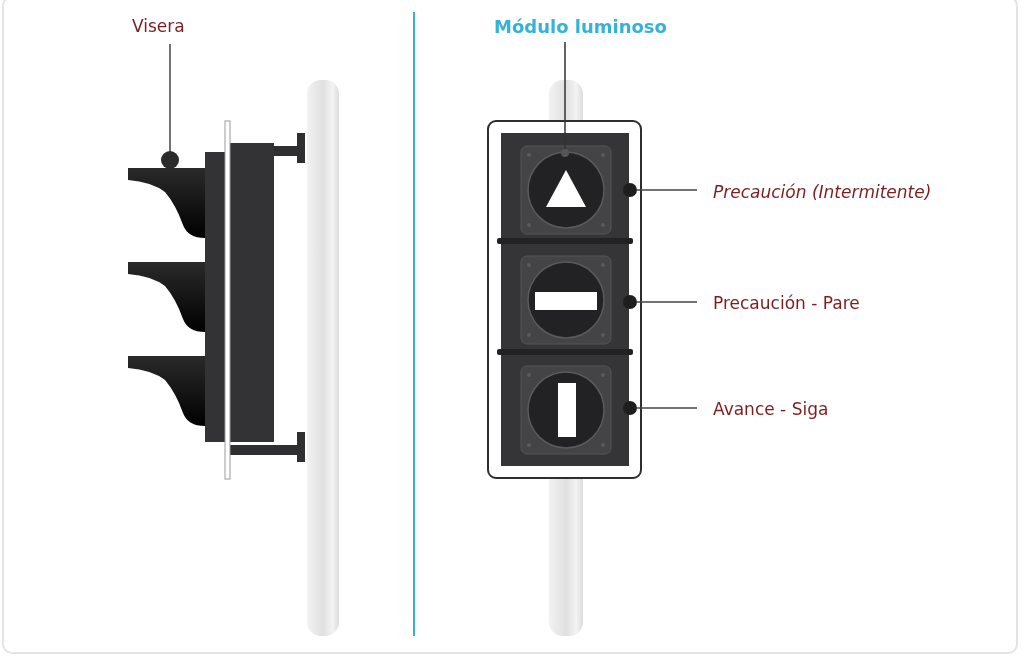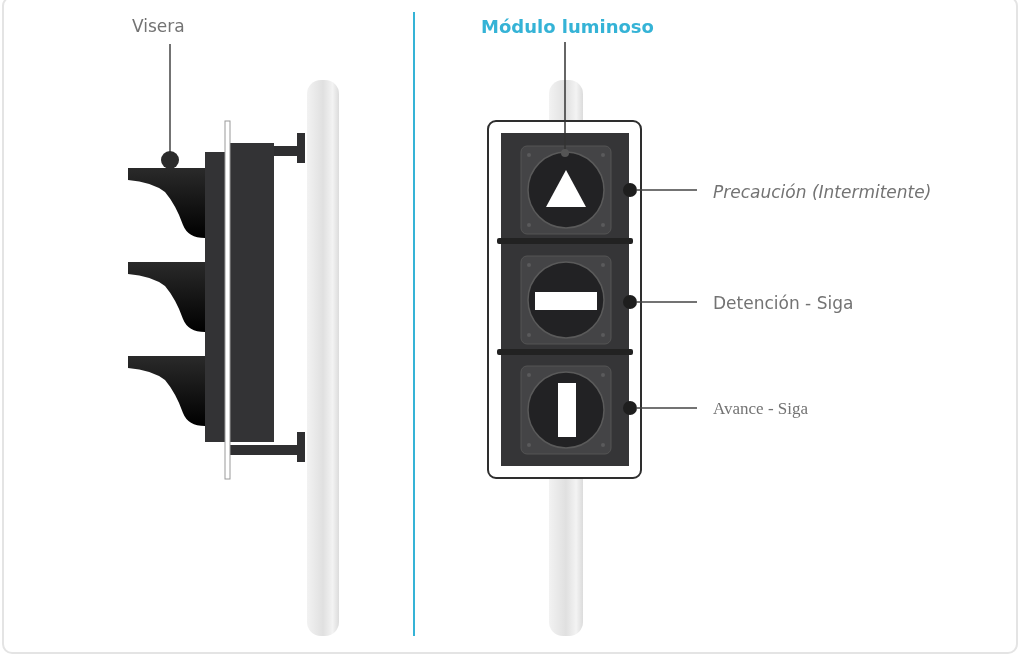--- a/index.html
+++ b/index.html
@@ -1,18 +1,18 @@
 <!DOCTYPE html>
 <html><head>
   <meta charset="utf-8">
   <style>
     html, body { margin: 0; padding: 0; background: #ffffff; }
     body { width: 1024px; height: 660px; position: relative; overflow: hidden; font-family: "DejaVu Sans", sans-serif; }
     .frame { position: absolute; left: 2px; top: -4px; width: 1016px; height: 658px; border: 2px solid #e4e4e4; border-radius: 10px; box-sizing: border-box; }
-    .label { position: absolute; color: #737373; font-size: 17px; white-space: nowrap; }
+    .label { position: absolute; color: #7f1d1d; font-size: 17px; white-space: nowrap; }
     .title-label { position: absolute; color: #35b3d6; font-size: 18px; font-weight: bold; white-space: nowrap; }
     svg.diagram { position: absolute; left: 0; top: 0; }
   </style>
 </head>
 <body>
 
 <div class="frame"></div>
 
 <svg class="diagram" width="1024" height="660" viewBox="0 0 1024 660">
   <defs>
@@ -102,16 +102,16 @@
     <circle cx="630" cy="190" r="7" fill="#1e1e1e"></circle>
     <line x1="636" y1="190" x2="697" y2="190" stroke="#444" stroke-width="1.3"></line>
     <circle cx="630" cy="302" r="7" fill="#1e1e1e"></circle>
     <line x1="636" y1="302" x2="697" y2="302" stroke="#444" stroke-width="1.3"></line>
     <circle cx="630" cy="408" r="7" fill="#1e1e1e"></circle>
     <line x1="636" y1="408" x2="697" y2="408" stroke="#444" stroke-width="1.3"></line>
   </g>
 </svg>
 
 <div class="label" style="left:132px; top:16px;">Visera</div>
-<div class="title-label" style="left:481px; top:16px;">Módulo luminoso</div>
+<div class="title-label" style="left:494px; top:16px;">Módulo luminoso</div>
 <div class="label" style="left:713px; top:182px;font-style:italic;">Precaución (Intermitente)</div>
-<div class="label" style="left:713px; top:293px;">Detención - Siga</div>
-<div class="label" style="left:713px; top:399px;font-family:Liberation Serif, serif;">Avance - Siga</div>
+<div class="label" style="left:713px; top:293px;">Precaución - Pare</div>
+<div class="label" style="left:713px; top:399px;">Avance - Siga</div>
 
 </body></html>

